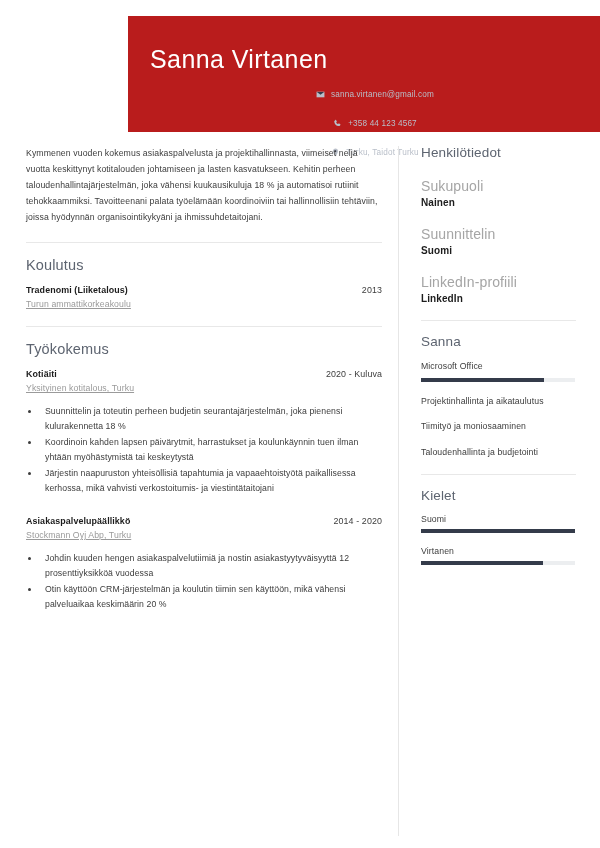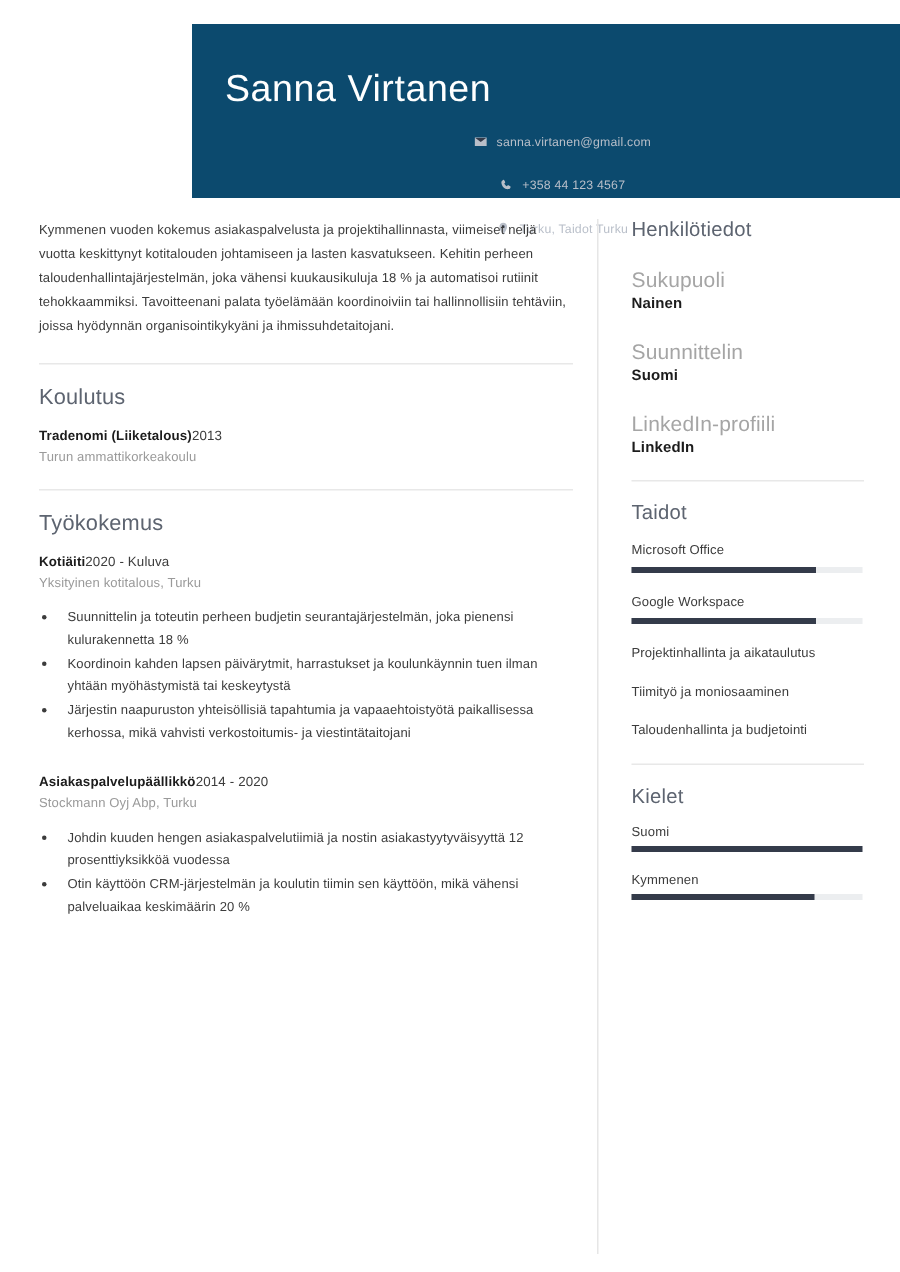--- a/index.html
+++ b/index.html
@@ -8,21 +8,21 @@
     background: #ffffff;
     font-family: "Liberation Sans", sans-serif;
     -webkit-font-smoothing: antialiased;
   }
   .page { position: relative; width: 600px; height: 848px; background: #fff; overflow: hidden; }
 
   
   .header {
     position: absolute; left: 128px; top: 16px;
     width: 472px; height: 116px;
-    background: #0c4a6e;
+    background: #b91c1c;
     padding: 30px 0 0 22px;
   }
   .header-name {
     color: #ffffff;
     font-size: 25px;
     font-weight: 400;
     letter-spacing: 0.4px;
     line-height: 1.1;
   }
   .contact-row {
@@ -61,26 +61,26 @@
     font-size: 8.7px;
     line-height: 1.85;
     letter-spacing: 0.1px;
   }
 
   .hr { height: 1px; background: #e8e8e8; margin: 17px 0 14px 0; }
   .hr-side { height: 1px; background: #e8e8e8; margin: 16px 0 13px 0; }
 
   
   .entry { margin-bottom: 2px; }
-  .entry-head { display: flex; justify-content: flex-start; align-items: baseline; }
+  .entry-head { display: flex; justify-content: space-between; align-items: baseline; }
   .entry-title {
     color: #1c1c1c; font-size: 8.9px; font-weight: bold; letter-spacing: 0.1px;
   }
   .entry-date { color: #3c3c3c; font-size: 8.9px; letter-spacing: 0.1px; white-space: nowrap; }
-  .entry-sub { color: #9a9a9a; font-size: 8.7px; margin-top: 4px; letter-spacing: 0.1px; }
+  .entry-sub { color: #9a9a9a; font-size: 8.7px; margin-top: 4px; letter-spacing: 0.1px; text-decoration: underline; }
 
   ul.bullets { margin: 11px 0 0 14px; }
   ul.bullets li {
     color: #3c3c3c; font-size: 8.7px; line-height: 1.72;
     letter-spacing: 0.08px; padding-left: 5px; margin-bottom: 1px;
   }
   ul.bullets li::marker { font-size: 8.5px; }
 
   .entry-gap { height: 18px; }
 
@@ -212,30 +212,24 @@
         </div>
         <div class="detail">
           <div class="detail-label">LinkedIn-profiili</div>
           <div class="detail-value">LinkedIn</div>
         </div>
       </section>
 
       <div class="hr-side"></div>
 
       <section>
-        <h2 class="sec side">Taidot</h2>
+        <h2 class="sec side">Sanna</h2>
 
         <div class="skill">
           <div class="skill-name">Microsoft Office</div>
-          <div class="bar">
-            <div class="bar-fill" style="width: 80%;"></div>
-          </div>
-        </div>
-        <div class="skill">
-          <div class="skill-name">Google Workspace</div>
           <div class="bar">
             <div class="bar-fill" style="width: 80%;"></div>
           </div>
         </div>
         <div class="skill">
           <div class="skill-name">Projektinhallinta ja aikataulutus</div>
         </div>
         <div class="skill">
           <div class="skill-name">Tiimityö ja moniosaaminen</div>
         </div>
@@ -249,21 +243,21 @@
       <section>
         <h2 class="sec side">Kielet</h2>
 
         <div class="lang">
           <div class="lang-name">Suomi</div>
           <div class="bar">
             <div class="bar-fill" style="width: 100%;"></div>
           </div>
         </div>
         <div class="lang">
-          <div class="lang-name">Kymmenen</div>
+          <div class="lang-name">Virtanen</div>
           <div class="bar">
             <div class="bar-fill" style="width: 79%;"></div>
           </div>
         </div>
       </section>
 
     </div>
 
   </div>
 </div>

